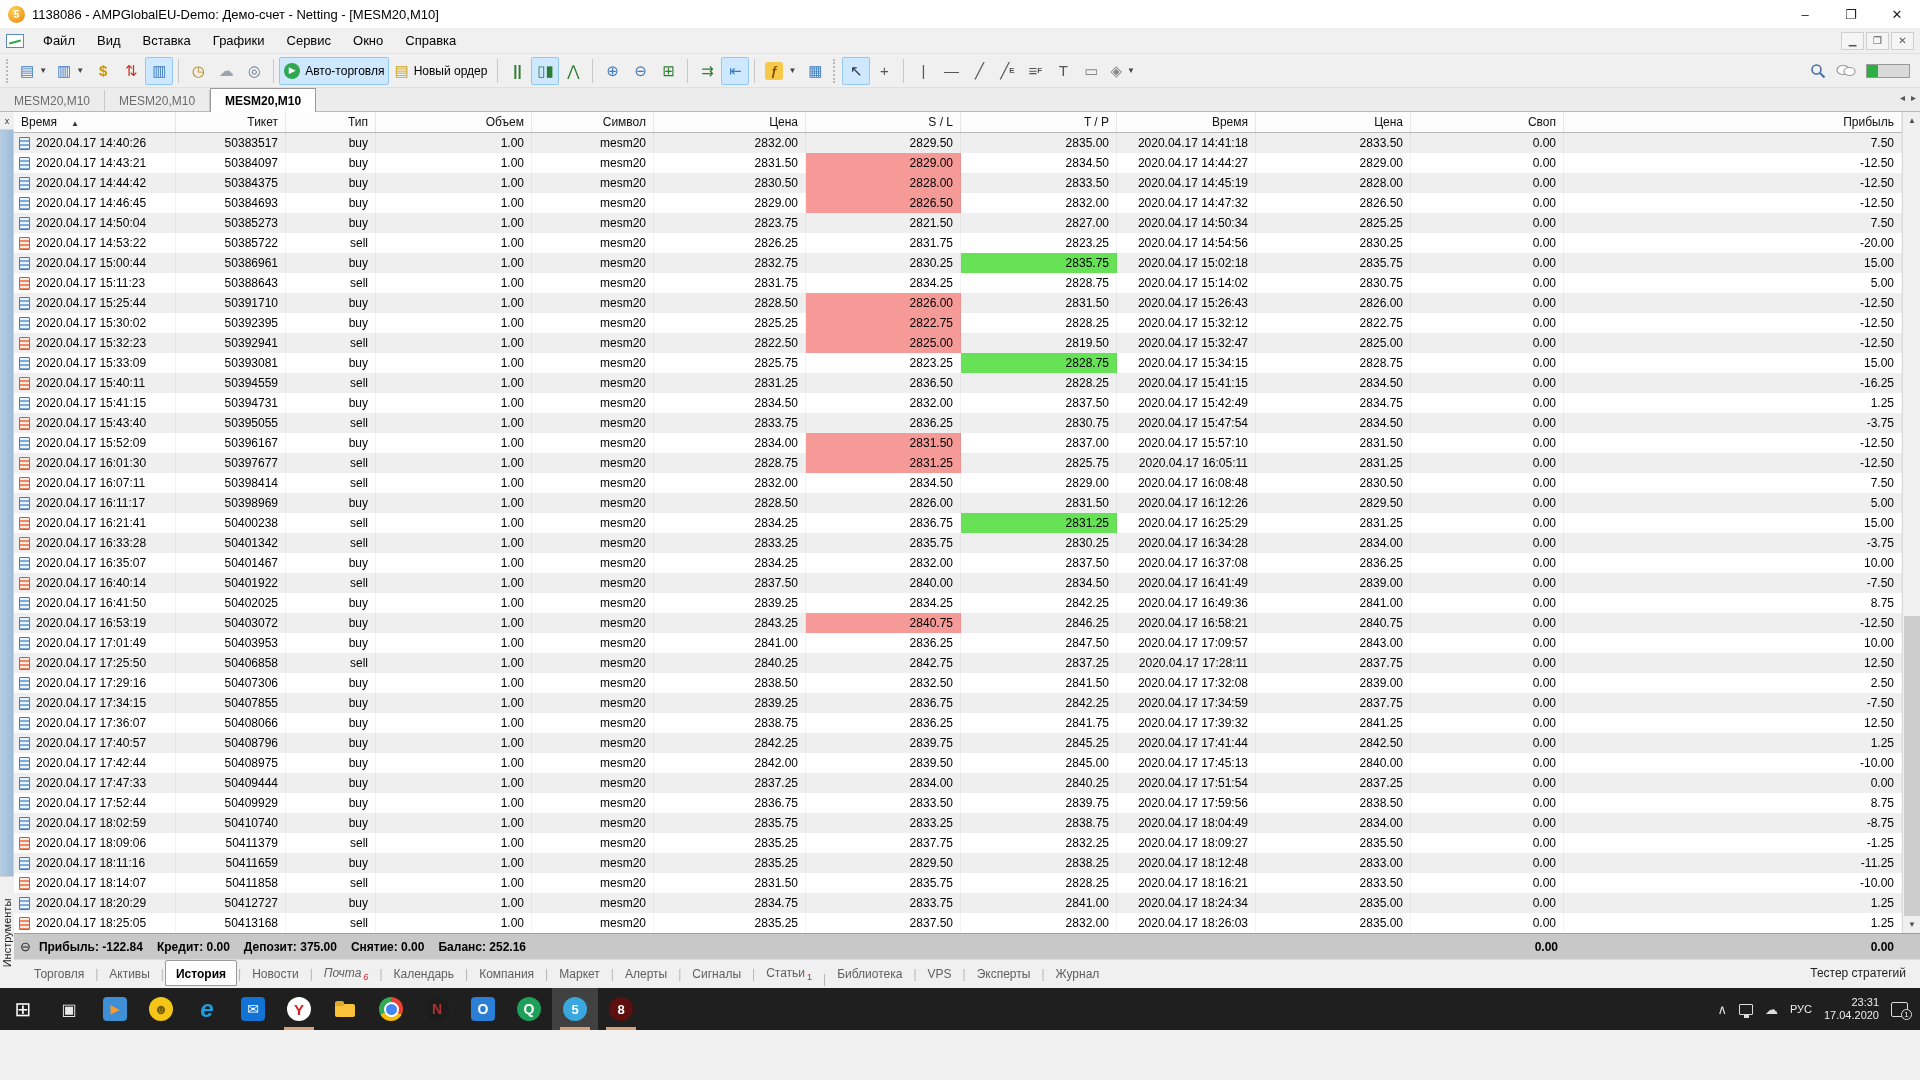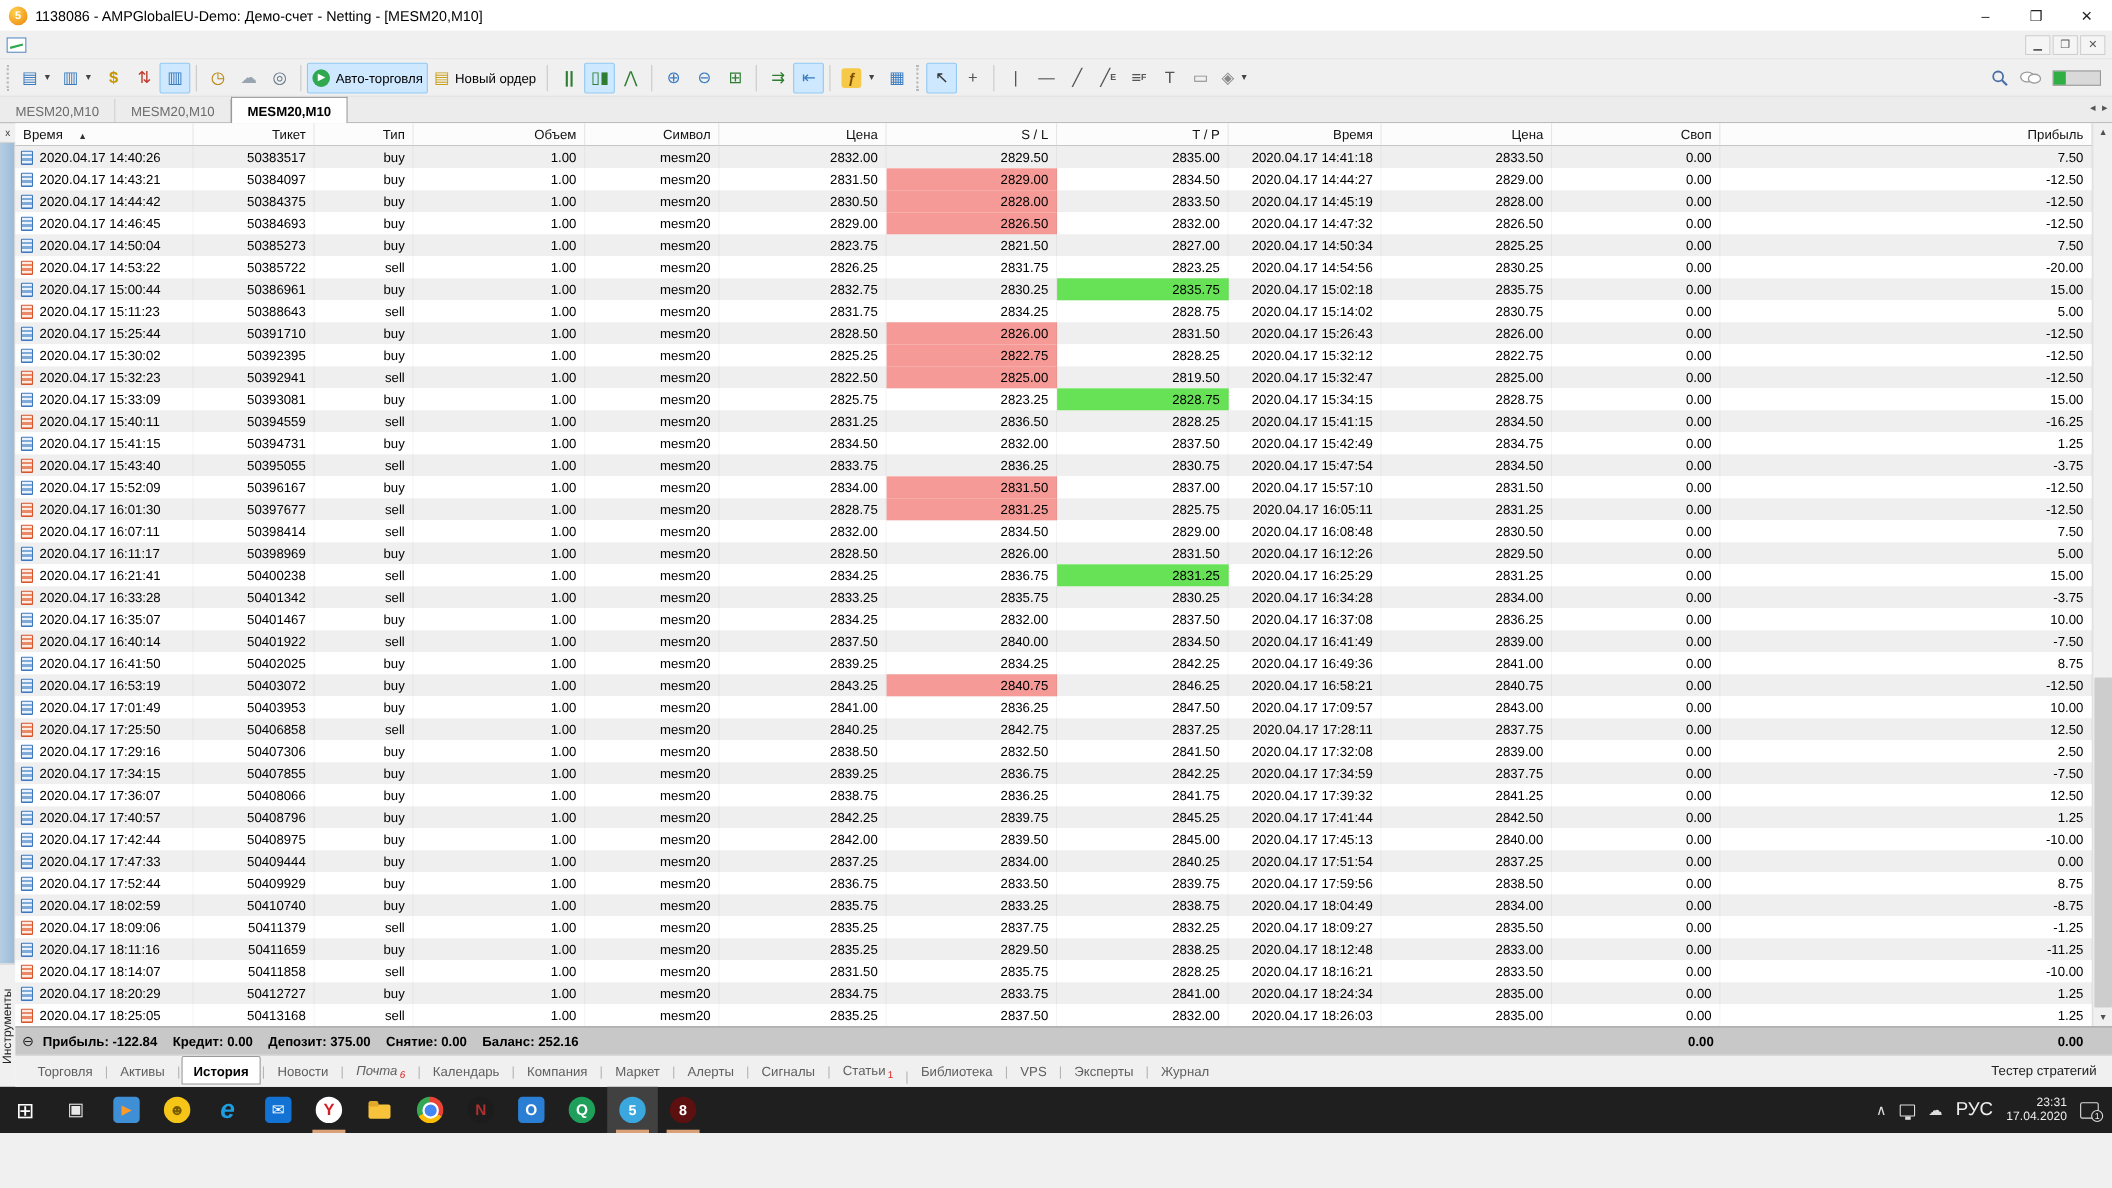--- a/index.html
+++ b/index.html
@@ -144,20 +144,30 @@
     <div class="title-text">1138086 - AMPGlobalEU-Demo: Демо-счет - Netting - [MESM20,M10]</div>
     <div class="win-controls">
       <div class="win-btn">–</div>
       <div class="win-btn">❐</div>
       <div class="win-btn close">✕</div>
     </div>
   </div>
 
   <div class="menubar">
     <div class="child-ico"></div>
+    <div style="display:flex;height:100%;">
+
+    <div class="menu-item">Файл</div>
+        <div class="menu-item">Вид</div>
+        <div class="menu-item">Вставка</div>
+        <div class="menu-item">Графики</div>
+        <div class="menu-item">Сервис</div>
+        <div class="menu-item">Окно</div>
+        <div class="menu-item">Справка</div>
+      </div>
     <div class="mdi-controls">
       <div class="mdi-btn">▁</div>
       <div class="mdi-btn">❐</div>
       <div class="mdi-btn">✕</div>
     </div>
   </div>
 
   <div class="toolbar">
     <div style="display:flex;align-items:center;">
 
@@ -1419,21 +1429,21 @@
         <div class="app running">
           <span class="app-ic shape-circle" style="background: rgb(92, 16, 16); color: rgb(255, 255, 255); font-size: 13px; font-weight: bold;">
             <span>8</span>
           </span>
         </div>
       </div>
     <div class="tb-tray">
       <span class="tray-ic">∧</span>
       <span class="net-icon"></span>
       <span class="tray-ic">☁</span>
-      <span style="font-size:17px;">РУС</span>
+      <span style="font-size:11px;">РУС</span>
       <div class="clock">
         <div>23:31</div>
         <div>17.04.2020</div>
       </div>
       <div class="notif">
         <span class="n-badge">1</span>
       </div>
     </div>
   </div>
 

